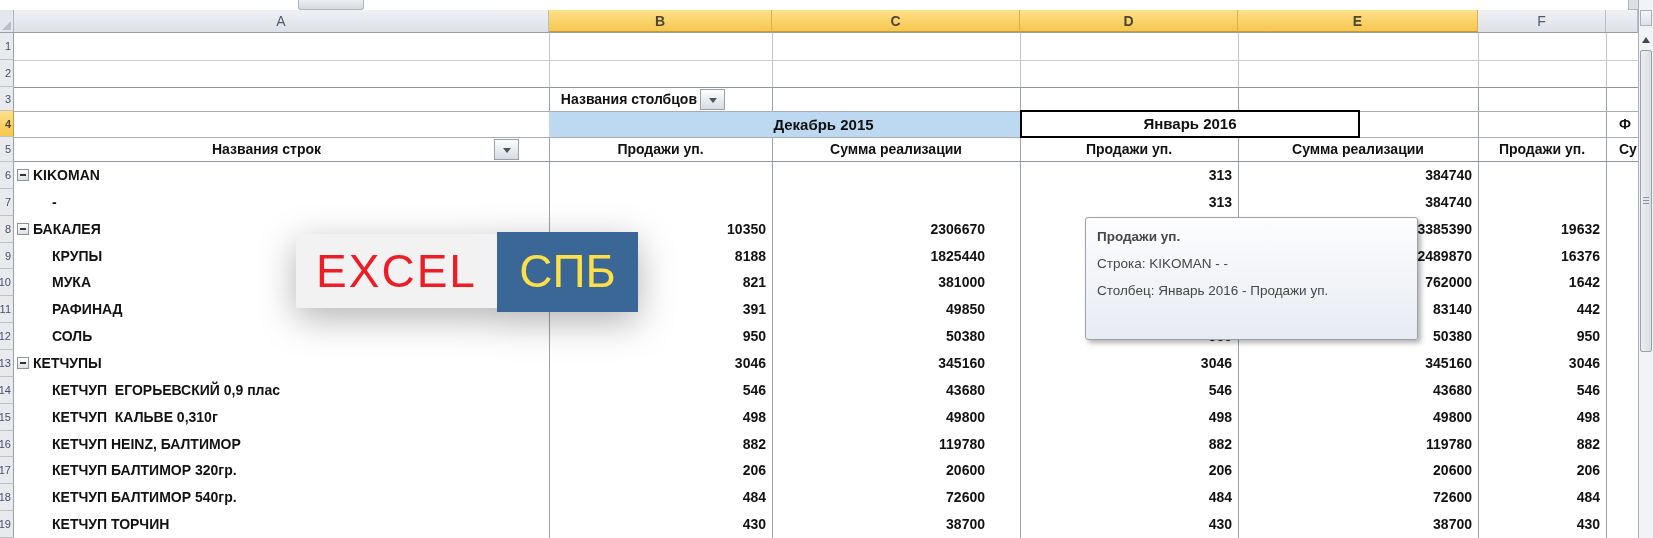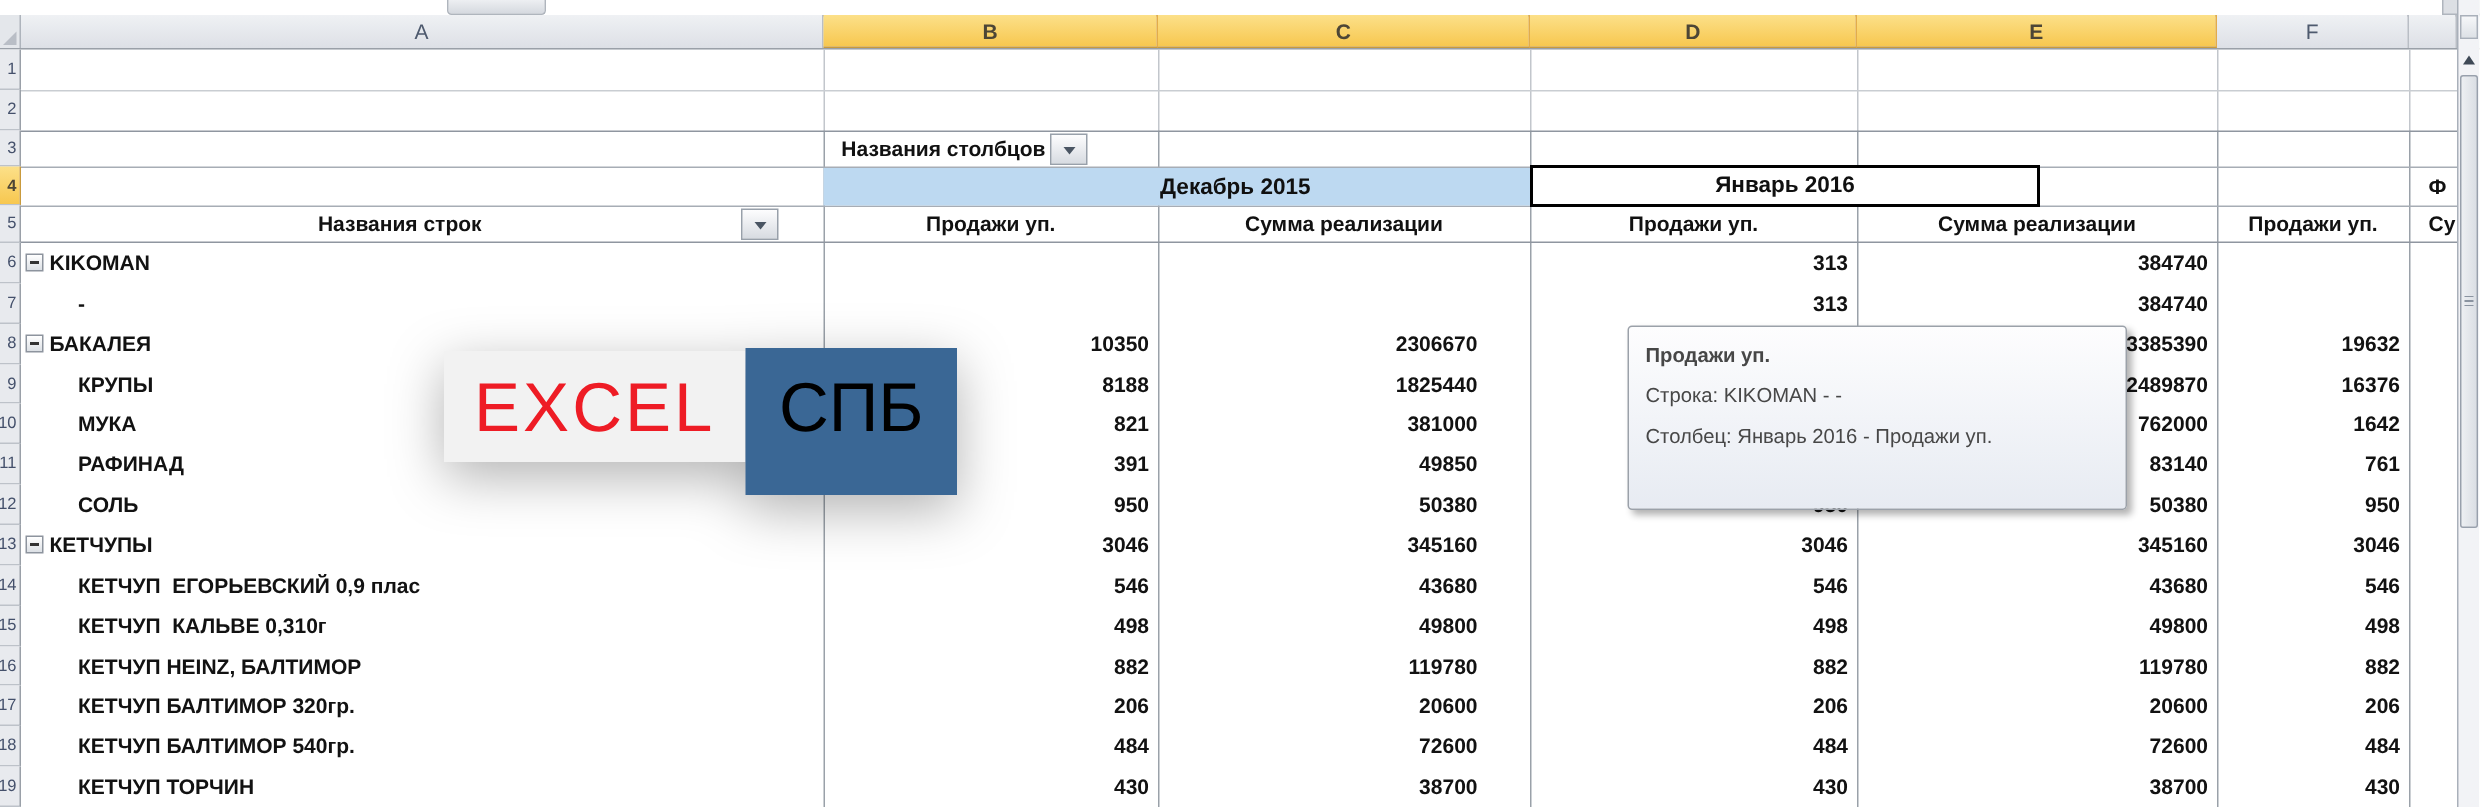--- a/index.html
+++ b/index.html
@@ -71,22 +71,22 @@
   .cb{left:549px;width:223px;}
   .cc{left:743px;width:248px;}
   .cd{left:1020px;width:218px;}
   .ce{left:1238px;width:240px;}
   .cf{left:1478px;width:128px;}
 
   
   .logo{left:296px;top:232px;z-index:8;filter:drop-shadow(0 10px 18px rgba(0,0,0,.30));}
   .logo-l{position:absolute;left:0;top:2px;width:201px;height:74px;background:#F2F2F2;
           text-align:center;line-height:74px;font-size:46px;letter-spacing:2px;color:#EE1C25;}
-  .logo-r{position:absolute;left:201px;top:0;width:141px;height:98px;background:#3A6795;
-          text-align:center;line-height:78px;font-size:46px;color:#000000;}
+  .logo-r{position:absolute;left:201px;top:0;width:141px;height:80px;background:#3A6795;
+          text-align:center;line-height:78px;font-size:46px;color:#fde047;}
 
   
   .tip{left:1085px;top:217px;width:333px;height:123px;z-index:20;box-sizing:border-box;
        background:linear-gradient(#FDFDFE,#E7EBF2);border:1px solid #9BA1A9;border-radius:3px;
        box-shadow:3px 3px 5px rgba(0,0,0,.30);padding:6px 11px;font-size:13.5px;color:#474747;}
   .tip .t{font-weight:bold;line-height:26px;white-space:nowrap;}
   .tip .l{line-height:27px;white-space:nowrap;}
 
   
   .scroll{left:1638px;top:0;width:15px;height:538px;background:#F2F3F6;border-left:1px solid #A9B0BA;box-sizing:border-box;z-index:30;}
@@ -256,21 +256,21 @@
     <div class="cell num cd"></div>
     <div class="cell num ce">762000</div>
     <div class="cell num cf">1642</div>
   </div>
   <div class="abs drow" style="top:296px;">
     <div class="cell ca item"><span>РАФИНАД</span></div>
     <div class="cell num cb">391</div>
     <div class="cell num cc">49850</div>
     <div class="cell num cd"></div>
     <div class="cell num ce">83140</div>
-    <div class="cell num cf">761</div>
+    <div class="cell num cf">442</div>
   </div>
   <div class="abs drow" style="top:323px;">
     <div class="cell ca item"><span>СОЛЬ</span></div>
     <div class="cell num cb">950</div>
     <div class="cell num cc">50380</div>
     <div class="cell num cd">950</div>
     <div class="cell num ce">50380</div>
     <div class="cell num cf">950</div>
   </div>
   <div class="abs drow" style="top:350px;">

